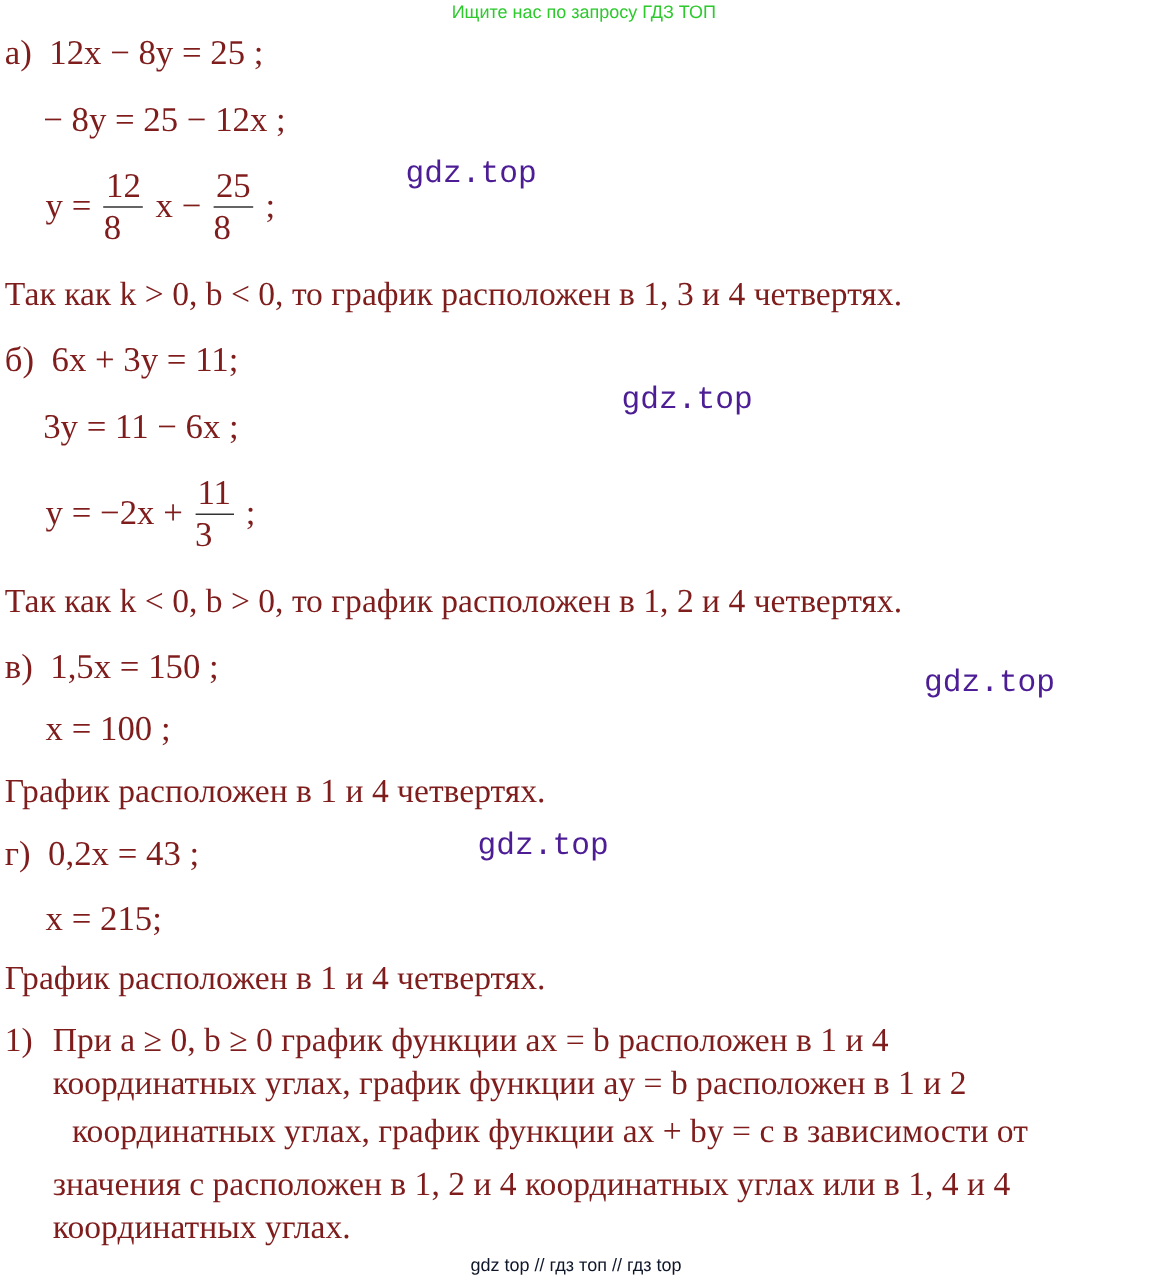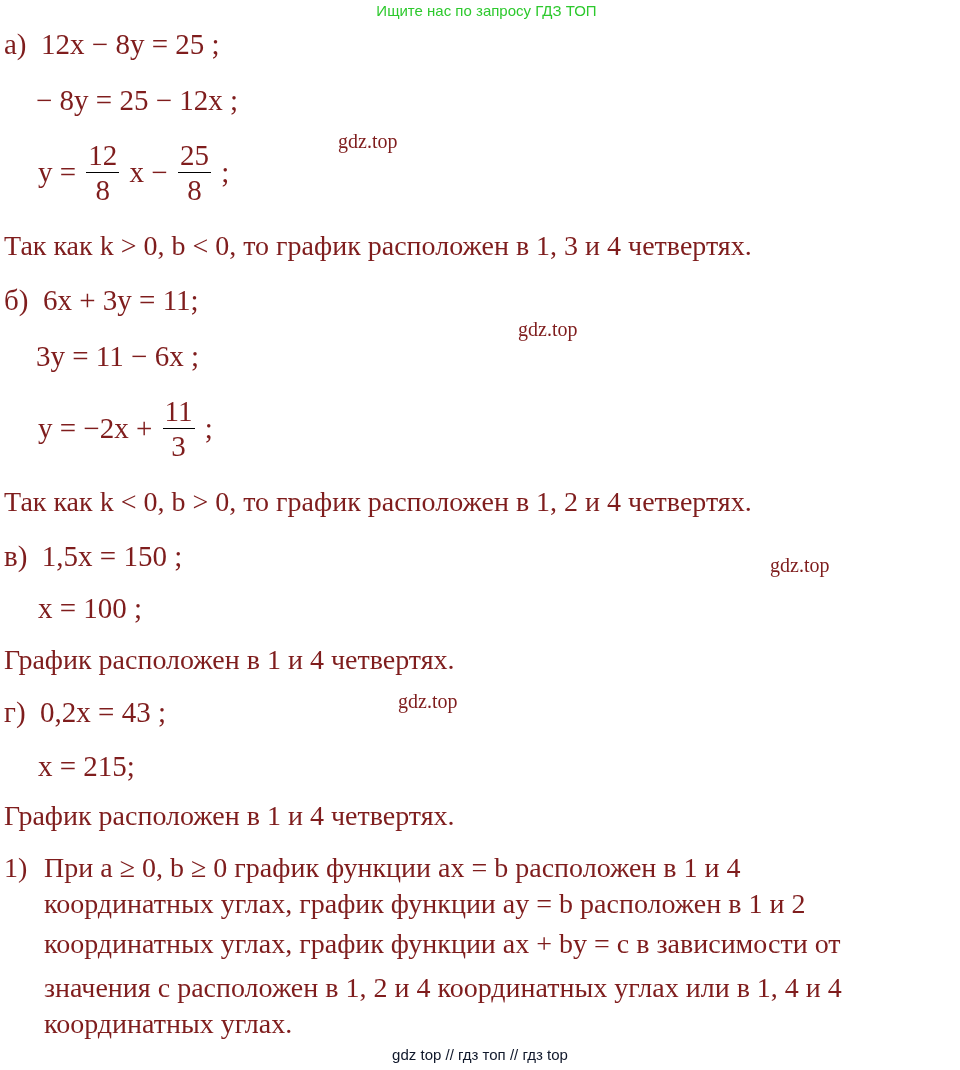--- a/index.html
+++ b/index.html
@@ -1,23 +1,23 @@
 <!DOCTYPE html>
 <html><head>
   <meta charset="utf-8">
   <style>
     html, body { margin: 0; padding: 0; background: #ffffff; }
     body { width: 960px; height: 1070px; position: relative; overflow: hidden; }
     .serif { font-family: "Liberation Serif", "DejaVu Serif", serif; color: #7f1d1d; }
     .abs { position: absolute; white-space: nowrap; }
     .top-banner { font-family: "Liberation Sans", "DejaVu Sans", sans-serif; color: #2dc92d; font-size: 15px; left: 0; right: 0; top: 2px; text-align: center; padding-left: 13px; }
-    .wm { font-family: Liberation Serif, serif; color: #7f1d1d; font-size: 20px; }
+    .wm { font-family: Liberation Mono, monospace; color: #4c1d95; font-size: 26px; }
     .math { font-size: 29px; }
     .text { font-size: 28px; }
-    .frac { display: inline-block; vertical-align: middle; text-align: center; margin: 0 3px; }
+    .frac { display: inline-block; vertical-align: middle; margin: 0 3px; }
     .frac span { display: block; line-height: 34px; }
     .frac .num { border-bottom: 1.5px solid #000; padding: 0 2px; }
     .footer { font-family: "Liberation Sans", "DejaVu Sans", sans-serif; color: #0f172a; font-size: 15px; left: 0; right: 0; top: 1046px; text-align: center; }
   </style>
 </head>
 <body>
 
 <div class="abs top-banner">Ищите нас по запросу ГДЗ ТОП</div>
 
 <div class="abs serif math" style="left:4px; top:28px;">
@@ -56,17 +56,17 @@
 <div class="abs serif math" style="left:4px; top:696px;">
   <span>г)</span>&nbsp;&nbsp;<span>0,2x = 43 ;</span>
 </div>
 <div class="abs wm" style="left:398px; top:690px;">gdz.top</div>
 <div class="abs serif math" style="left:38px; top:750px;">x = 215;</div>
 <div class="abs serif text" style="left:4px; top:800px;">График расположен в 1 и 4 четвертях.</div>
 
 <div class="abs serif text" style="left:4px; top:852px;">1)</div>
 <div class="abs serif text" style="left:44px; top:852px;">При  a ≥ 0,  b ≥ 0  график функции  ax = b расположен в 1 и 4</div>
 <div class="abs serif text" style="left:44px; top:888px;">координатных углах,  график функции  ay = b расположен в 1 и 2</div>
-<div class="abs serif text" style="left:44px; top:928px;font-family:Liberation Serif, serif;">координатных углах, график функции  ax + by = c  в зависимости от</div>
+<div class="abs serif text" style="left:60px; top:928px;font-family:Liberation Serif, serif;">координатных углах, график функции  ax + by = c  в зависимости от</div>
 <div class="abs serif text" style="left:44px; top:972px;">значения c расположен в 1, 2 и 4 координатных углах или в 1, 4 и 4</div>
 <div class="abs serif text" style="left:44px; top:1008px;">координатных углах.</div>
 
 <div class="abs footer">gdz top  //  гдз топ  //  гдз top</div>
 
 </body></html>

